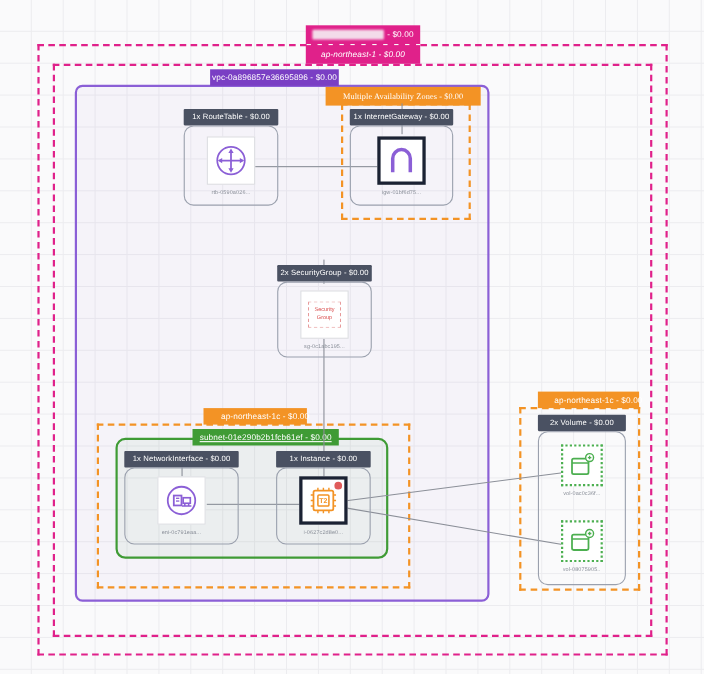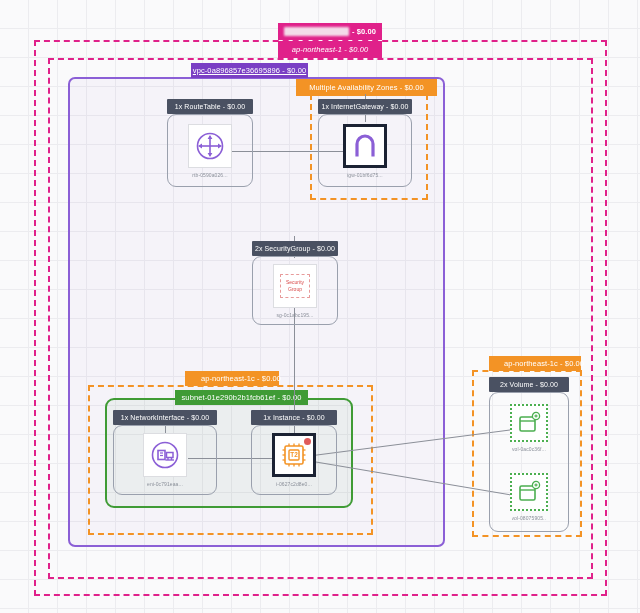--- a/index.html
+++ b/index.html
@@ -31,22 +31,22 @@
   
   .chip{
     position:absolute;box-sizing:border-box;
     color:#fff;font-size:7.5px;line-height:1;
     display:flex;align-items:center;justify-content:center;
     text-align:center;padding:0 6px;white-space:nowrap;
     letter-spacing:.1px;
   }
   .chip-account{background:#e0218a;height:17px;}
   .chip-region{background:#e0218a;height:17px;}
-  .chip-vpc{background:#7a3fc4;height:15px;text-decoration:underline;}
-  .chip-az{background:#f39325;height:17px;}
+  .chip-vpc{background:#7a3fc4;height:15px;}
+  .chip-az{background:#f39325;height:17px;font-family:Liberation Serif, serif;}
   .chip-subnet{background:#3f9b35;height:15px;}
   .chip-az-sm{background:#f39325;height:15px;padding-left:24px;}
 
   .redacted{
     display:inline-block;width:78px;height:9px;
     background:#f3dbe9;border-radius:1px;
     filter:blur(1.2px);margin-right:3px;vertical-align:middle;
     font-size:0;color:transparent;
   }
 
@@ -93,39 +93,39 @@
 
   
   .edge{position:absolute;background:#8b8f98;height:1px;transform-origin:0 0;}
 </style>
 </head>
 <body>
 
 <div id="canvas">
 
   <div class="grp grp-account" style="left:34px;top:40px;width:573px;height:556px;"></div>
-  <div class="chip chip-account" style="left:278px;top:23px;width:104px;font-weight:bold;">
+  <div class="chip chip-account" style="left:278px;top:23px;width:104px;">
     <span class="redacted"></span>
       <span>- $0.00</span>
   </div>
 
   <div class="grp grp-region" style="left:48px;top:58px;width:545px;height:521px;"></div>
   <div class="chip chip-region" style="left:278px;top:41px;width:104px;font-style:italic;">ap-northeast-1 - $0.00</div>
 
   <div class="grp grp-vpc" style="left:68px;top:77px;width:377px;height:470px;"></div>
   <div class="chip chip-vpc" style="left:191px;top:63px;width:117px;">vpc-0a896857e36695896 - $0.00</div>
 
   <div class="grp grp-az" style="left:310px;top:94px;width:118px;height:106px;"></div>
   <div class="chip chip-az" style="left:296px;top:79px;width:141px;">Multiple Availability Zones - $0.00</div>
 
   <div class="grp grp-az" style="left:88px;top:385px;width:285px;height:150px;"></div>
   <div class="chip chip-az-sm" style="left:185px;top:371px;width:94px;">ap-northeast-1c - $0.00</div>
 
   <div class="grp grp-subnet" style="left:105px;top:398px;width:248px;height:110px;"></div>
-  <div class="chip chip-subnet" style="left:175px;top:390px;width:133px;">subnet-01e290b2b1fcb61ef - $0.00</div>
+  <div class="chip chip-subnet" style="left:175px;top:390px;width:133px;text-decoration:underline;">subnet-01e290b2b1fcb61ef - $0.00</div>
 
   <div class="grp grp-az" style="left:472px;top:370px;width:110px;height:167px;"></div>
   <div class="chip chip-az-sm" style="left:489px;top:356px;width:92px;">ap-northeast-1c - $0.00</div>
 
   <div class="edge" style="left:222px;top:151px;width:122px;"></div>
   <div class="edge" style="left:365px;top:94px;width:1px;height:28px;background:#8b8f98;"></div>
   <div class="edge" style="left:294px;top:307px;width:1px;height:118px;background:#8b8f98;"></div>
   <div class="edge" style="left:294px;top:236px;width:1px;height:22px;background:#8b8f98;"></div>
   <div class="edge" style="left:188px;top:458px;width:85px;"></div>
   <div class="edge" style="left:313px;top:455px;width:209px;transform:rotate(-7.4deg);"></div>

